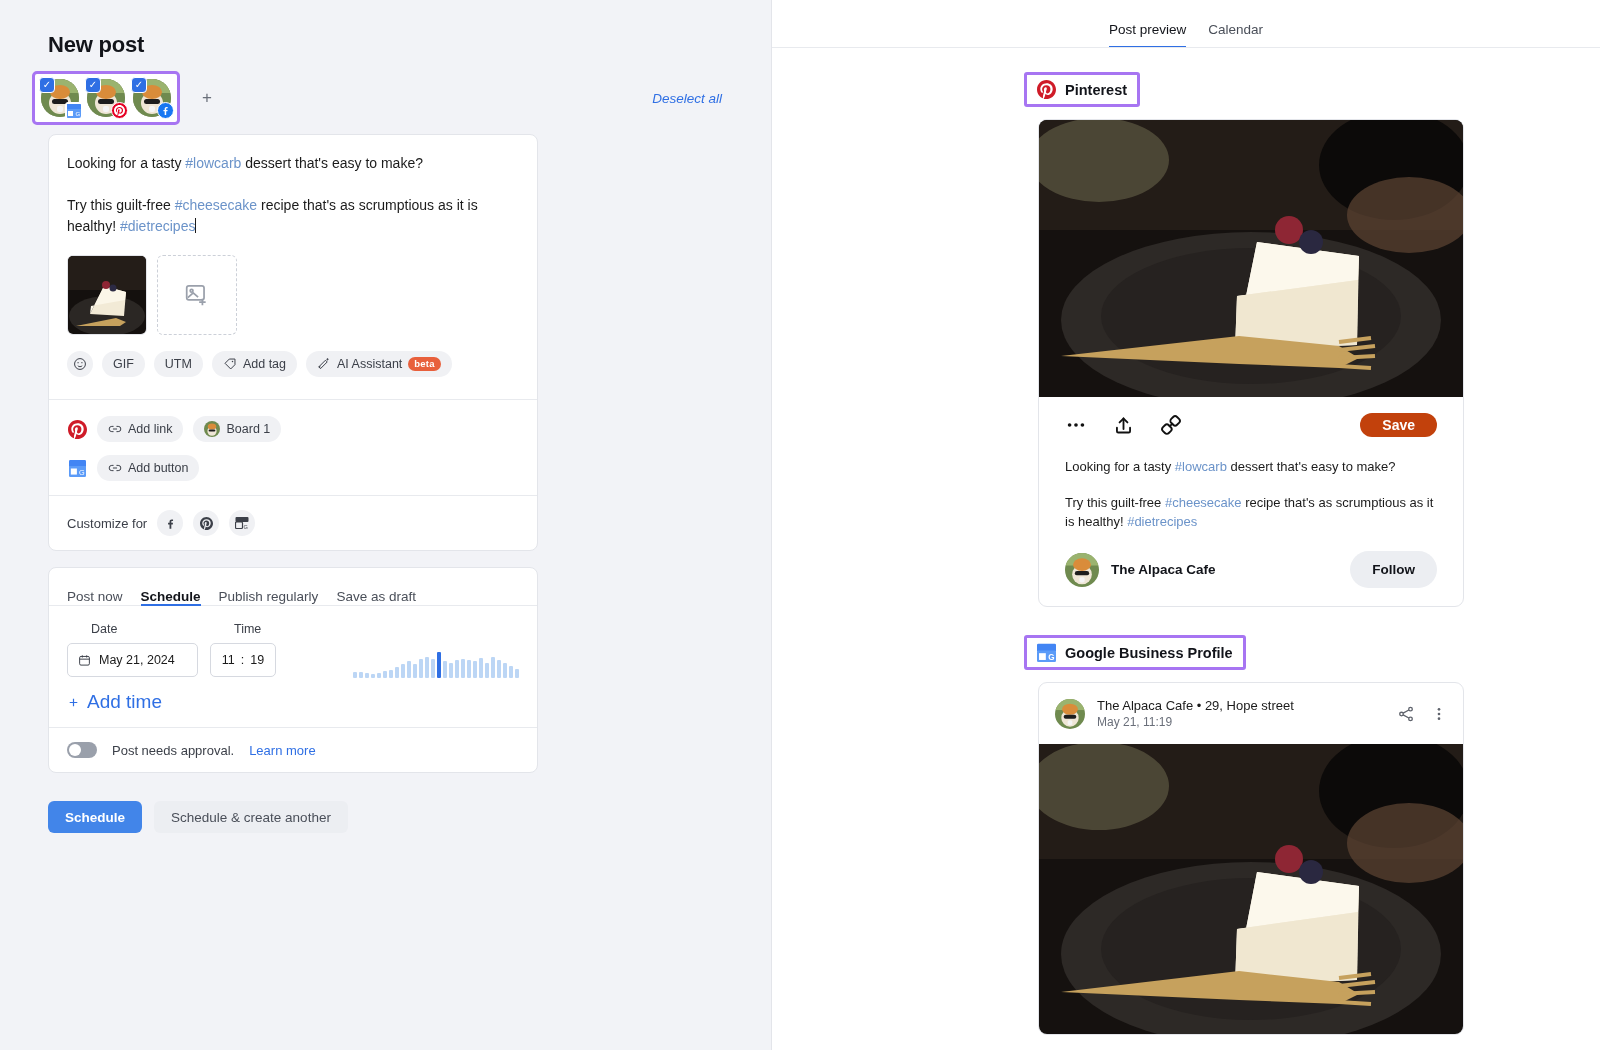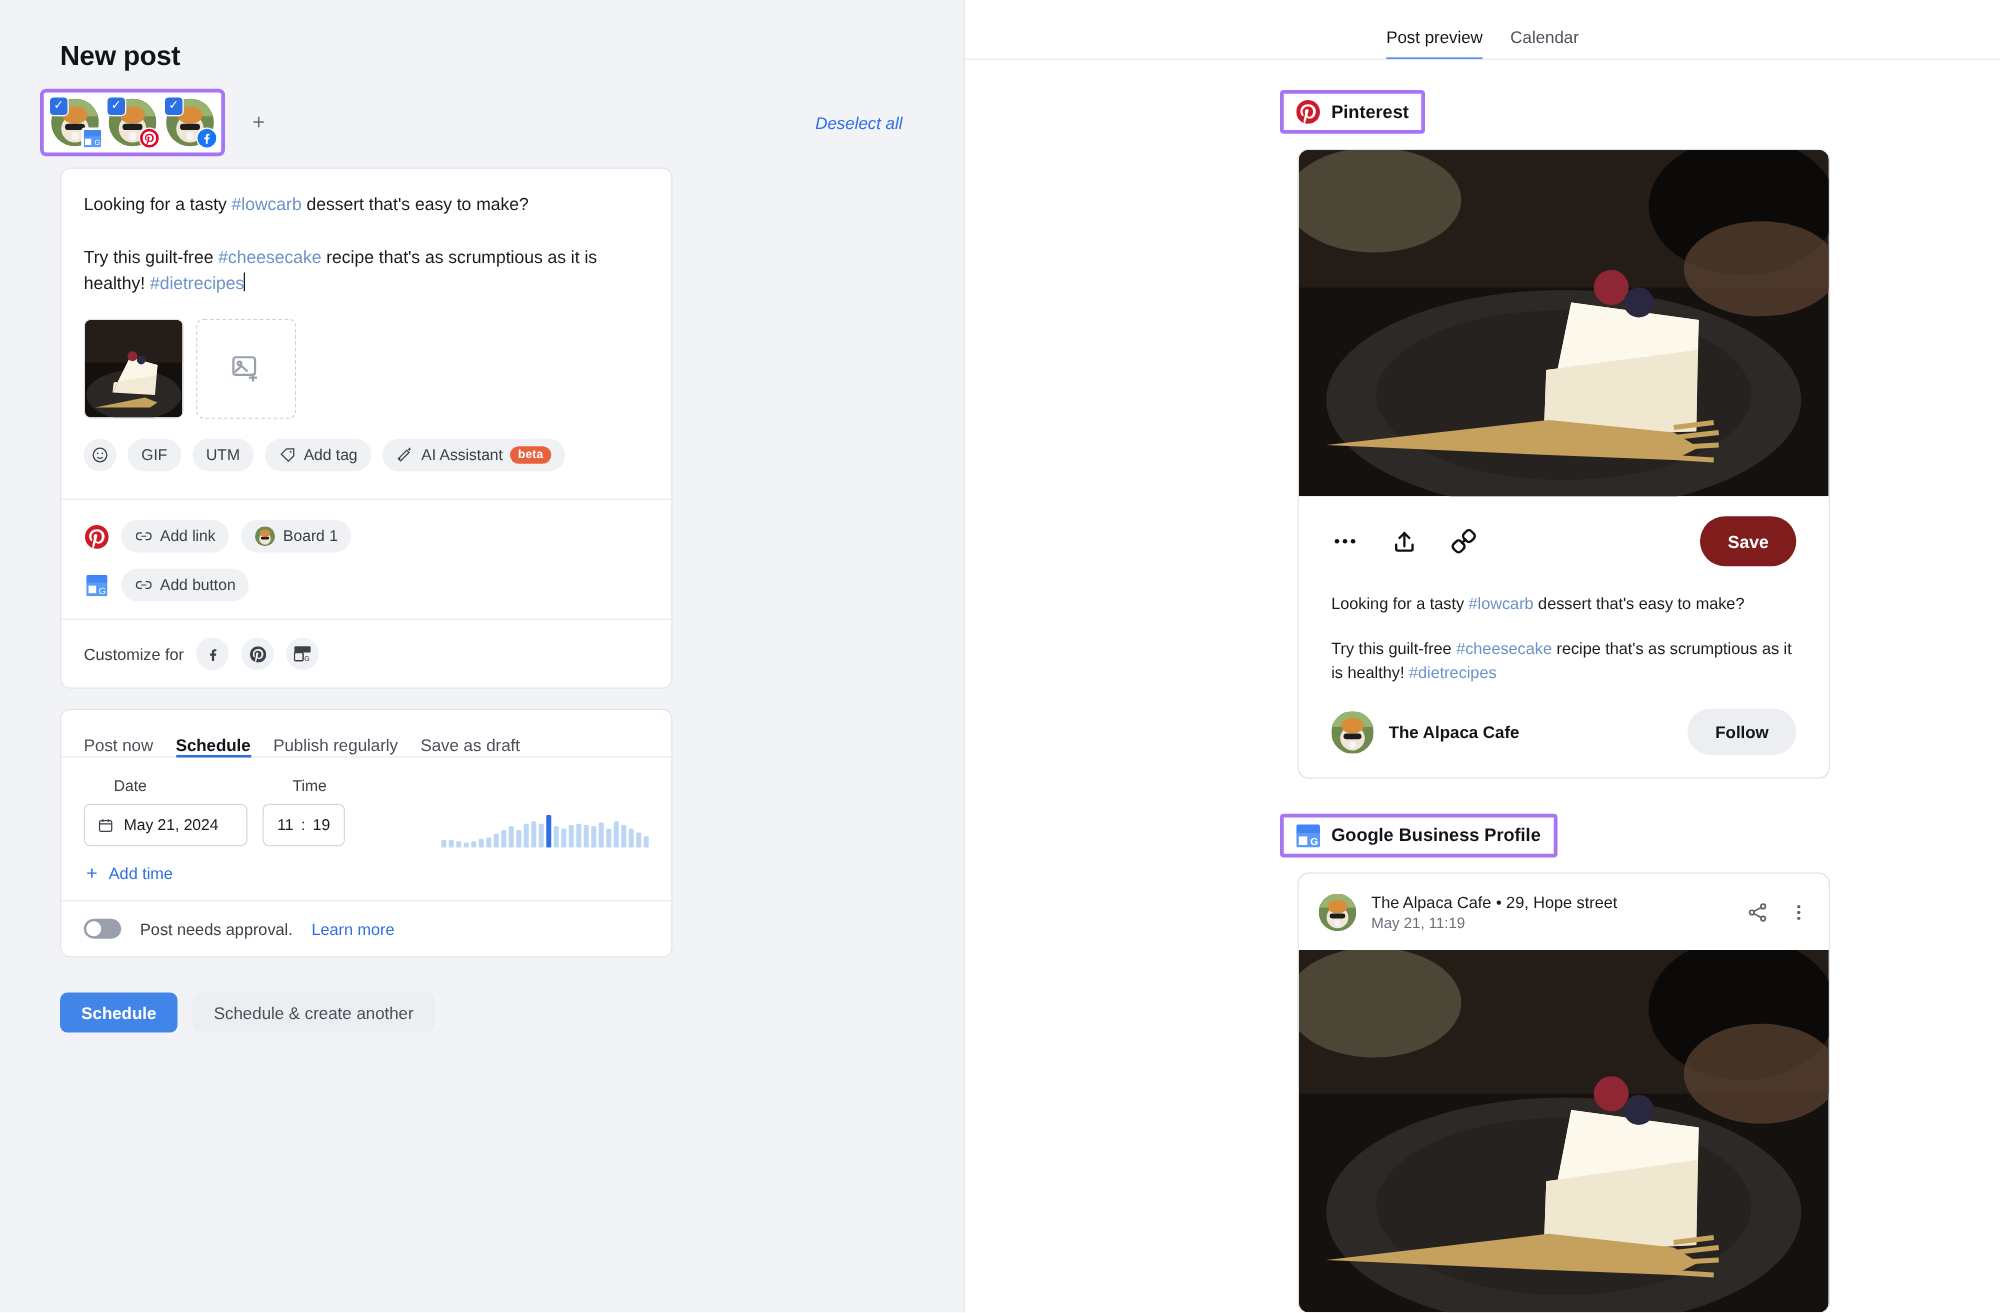--- a/index.html
+++ b/index.html
@@ -173,21 +173,21 @@
 
   .spark {
     position:absolute; right:18px; top:46px;
     display:flex; align-items:flex-end; gap:2px; height:26px;
   }
   .spark i { display:block; width:4px; background:#bcd6f5; border-radius:1px; }
   .spark i.hot { background:#2f6fe4; }
 
   .add-time {
     display:flex; align-items:center; gap:7px; margin-top:14px;
-    color:#2f6fe4; font-size:13px; cursor:pointer;
+    color:#2f6fe4; font-size:19px; cursor:pointer;
   }
 
   .approval-row {
     display:flex; align-items:center; gap:15px;
     padding:14px 18px; font-size:13px; color:#3c4049;
   }
   .toggle {
     width:30px; height:16px; border-radius:8px; background:#9aa0ab;
     position:relative; flex:0 0 auto; cursor:pointer;
   }
@@ -231,22 +231,22 @@
 
   .preview-card {
     width:426px; margin:12px 0 0 266px;
     background:#fff; border:1px solid #e3e5ea; border-radius:9px;
     overflow:hidden;
   }
   .pc-image { width:100%; height:277px; display:block; }
   .pc-body { padding:16px 26px 18px 26px; }
   .pc-actions { display:flex; align-items:center; gap:26px; }
   .pc-save {
-    margin-left:auto; background:#7f1d1d; color:#fff; font-weight:bold;
-    font-size:14px; border:none; border-radius:20px; height:40px; padding:0 22px;
+    margin-left:auto; background:#c2410c; color:#fff; font-weight:bold;
+    font-size:14px; border:none; border-radius:20px; height:24px; padding:0 22px;
     cursor:pointer; font-family:inherit;
   }
   .pc-text { font-size:13px; line-height:19px; color:#1b1b1b; margin-top:20px; }
   .pc-text p { margin:0 0 17px 0; }
   .pc-text p:last-child { margin-bottom:0; }
   .pc-user { display:flex; align-items:center; gap:12px; margin-top:20px; }
   .pc-avatar { width:34px; height:34px; border-radius:50%; overflow:hidden; display:block; }
   .pc-username { font-size:13.5px; font-weight:bold; color:#12141a; }
   .pc-follow {
     margin-left:auto; background:#eceef2; color:#12141a; font-weight:bold;

